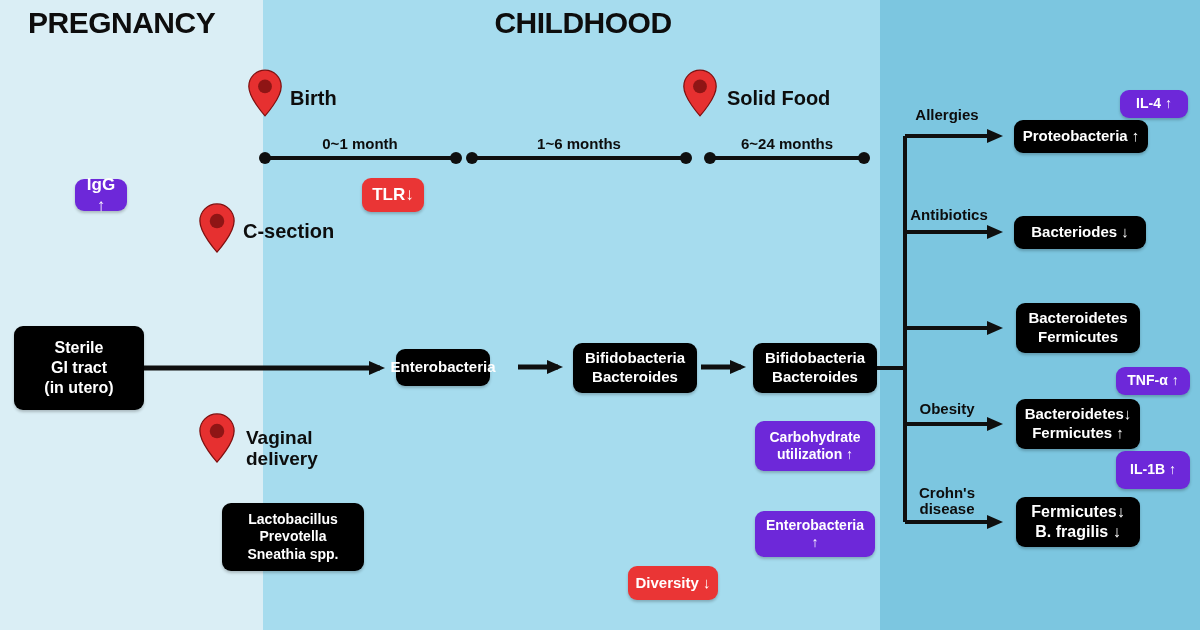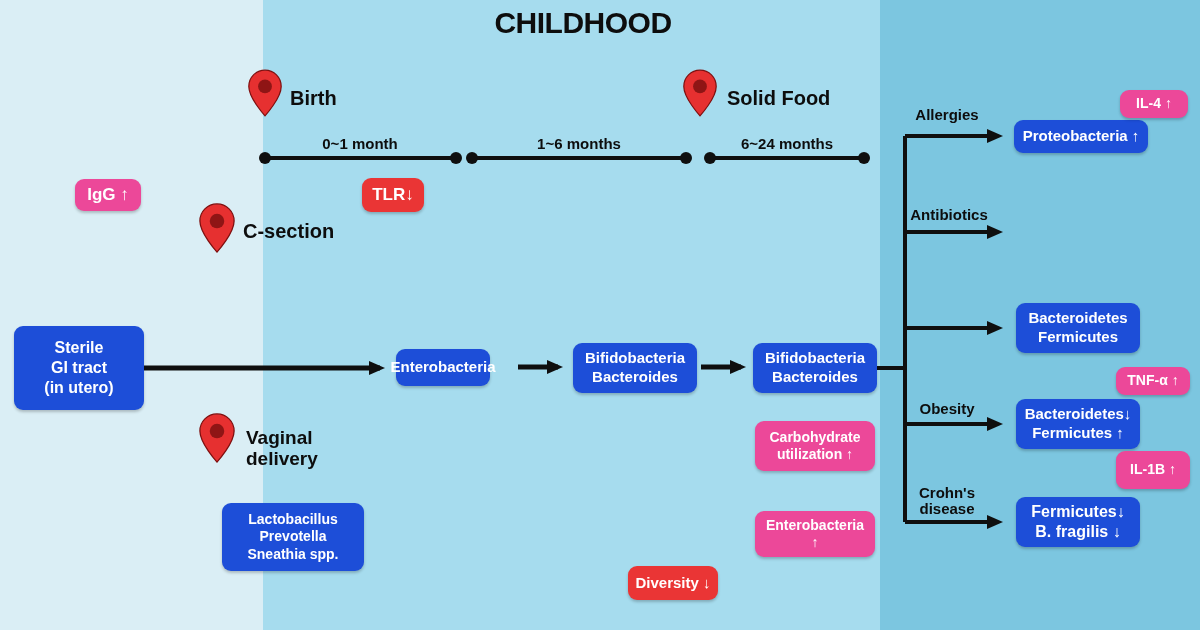--- a/index.html
+++ b/index.html
@@ -21,33 +21,34 @@
 
   .label { position:absolute; font-weight:bold; color:#0d0d0d; white-space:pre-line; line-height:1.08; }
   .label.big { font-size:20px; }
   .label.small { font-size:15px; }
   .centered { transform:translateX(-50%); text-align:center; }
 
   .box { position:absolute; display:flex; align-items:center; justify-content:center;
          text-align:center; color:#fff; font-weight:bold; border-radius:9px;
          white-space:pre-line; line-height:1.25; padding:2px 6px;
          box-shadow:0 2px 3px rgba(0,0,0,0.22); }
-  .box.blue  { background:#1d4ed8; }
-  .box.green { background:#ec4899; }
+  .box.blue  { background:#000000; }
+  .box.green { background:#6d28d9; }
   .box.red   { background:#ea3535; }
 </style>
 </head>
 <body>
 
 <div class="canvas">
 
   <div class="band pregnancy"></div>
   <div class="band childhood"></div>
   <div class="band adulthood"></div>
 
+  <div class="header" style="left:28px">PREGNANCY</div>
   <div class="header centered" style="left:583px">CHILDHOOD</div>
 
   <svg class="overlay" width="1200" height="630">
     <defs>
       <marker id="ah" markerUnits="userSpaceOnUse" markerWidth="16" markerHeight="14" refX="11" refY="7" orient="auto">
         <path d="M0,0 L16,7 L0,14 z" fill="#0f0f0f"></path>
       </marker>
     </defs>
     <g stroke="#0f0f0f" stroke-width="4">
       <line x1="265" y1="158" x2="456" y2="158"></line>
@@ -98,21 +99,21 @@
   <div class="label big" style="left:290px;top:88px">Birth</div>
   <div class="label big" style="left:727px;top:88px">Solid Food</div>
   <div class="label big" style="left:243px;top:221px">C-section</div>
   <div class="label big" style="left:246px;top:428px;font-size:19px">Vaginal
 delivery</div>
 
   <div class="label small centered" style="left:360px;top:136px">0~1 month</div>
   <div class="label small centered" style="left:579px;top:136px">1~6 months</div>
   <div class="label small centered" style="left:787px;top:136px">6~24 months</div>
 
-  <div class="box green" style="left:75px;top:179px;width:66px;height:32px;font-size:17px">IgG ↑</div>
+  <div class="box green" style="left:75px;top:179px;width:52px;height:32px;font-size:17px">IgG ↑</div>
   <div class="box red" style="left:362px;top:178px;width:62px;height:34px;font-size:17px">TLR↓</div>
 
   <div class="box blue" style="left:14px;top:326px;width:130px;height:84px;font-size:16px">Sterile
 GI tract
 (in utero)</div>
   <div class="box blue" style="left:222px;top:503px;width:142px;height:68px;font-size:14px">Lactobacillus
 Prevotella
 Sneathia spp.</div>
   <div class="box blue" style="left:396px;top:349px;width:94px;height:37px;font-size:15px">Enterobacteria</div>
   <div class="box blue" style="left:573px;top:343px;width:124px;height:50px;font-size:15px">Bifidobacteria
@@ -125,20 +126,21 @@
   <div class="box green" style="left:755px;top:511px;width:120px;height:46px;font-size:14px">Enterobacteria ↑</div>
   <div class="box red" style="left:628px;top:566px;width:90px;height:34px;font-size:15px">Diversity ↓</div>
 
   <div class="label small centered" style="left:947px;top:107px">Allergies</div>
   <div class="label small centered" style="left:949px;top:207px">Antibiotics</div>
   <div class="label small centered" style="left:947px;top:401px">Obesity</div>
   <div class="label small centered" style="left:947px;top:485px">Crohn's
 disease</div>
 
   <div class="box blue" style="left:1014px;top:120px;width:134px;height:33px;font-size:15px">Proteobacteria ↑</div>
+  <div class="box blue" style="left:1014px;top:216px;width:132px;height:33px;font-size:15px">Bacteriodes ↓</div>
   <div class="box blue" style="left:1016px;top:303px;width:124px;height:50px;font-size:15px">Bacteroidetes
 Fermicutes</div>
   <div class="box blue" style="left:1016px;top:399px;width:124px;height:50px;font-size:15px">Bacteroidetes↓
 Fermicutes ↑</div>
   <div class="box blue" style="left:1016px;top:497px;width:124px;height:50px;font-size:16px">Fermicutes↓
 B. fragilis ↓</div>
 
   <div class="box green" style="left:1120px;top:90px;width:68px;height:28px;font-size:14px">IL-4 ↑</div>
   <div class="box green" style="left:1116px;top:367px;width:74px;height:28px;font-size:14px">TNF-α ↑</div>
   <div class="box green" style="left:1116px;top:451px;width:74px;height:38px;font-size:14px">IL-1B ↑</div>

